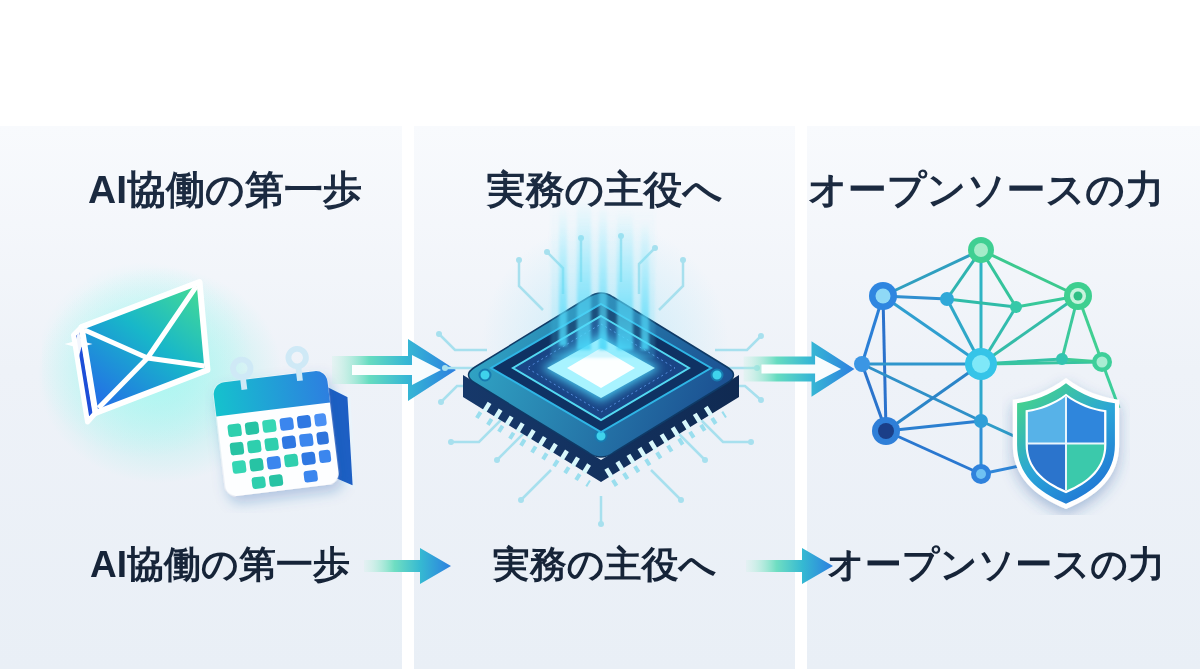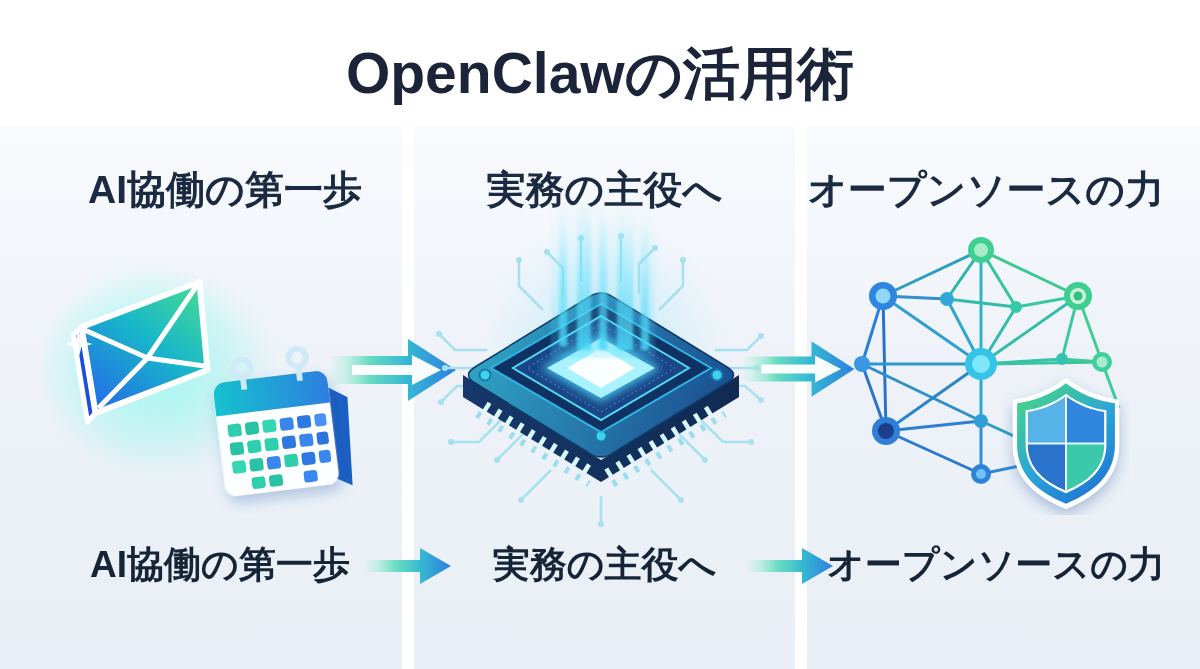--- a/index.html
+++ b/index.html
@@ -43,21 +43,20 @@
 
 <div class="stage">
 
   <div class="panel panel-1"></div>
   <div class="panel panel-2"></div>
   <div class="panel panel-3"></div>
 
   <div class="abs glow-envelope"></div>
   <div class="abs glow-chip"></div>
 
-  <div class="title">OpenClawの活用術</div>
 
   <div class="col-header col-header-1">AI協働の第一歩</div>
   <div class="col-header col-header-2">実務の主役へ</div>
   <div class="col-header col-header-3">オープンソースの力</div>
 
   <svg class="abs" style="left:42px;top:252px;" width="235" height="240" viewBox="0 0 230 240">
     <defs>
       <linearGradient id="envGrad" gradientUnits="userSpaceOnUse" x1="160" y1="28" x2="52" y2="168">
         <stop offset="0" stop-color="#4ade8f"></stop>
           <stop offset=".45" stop-color="#18b7c9"></stop>

